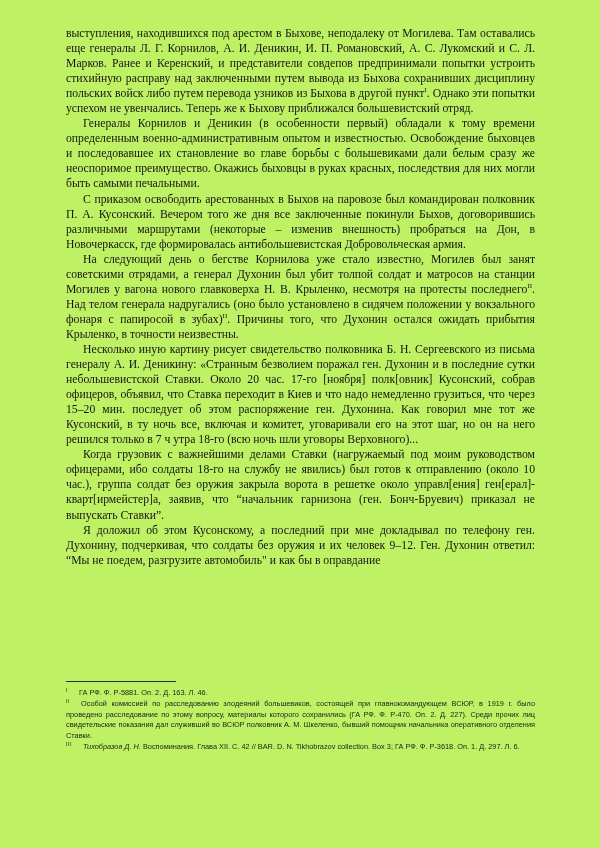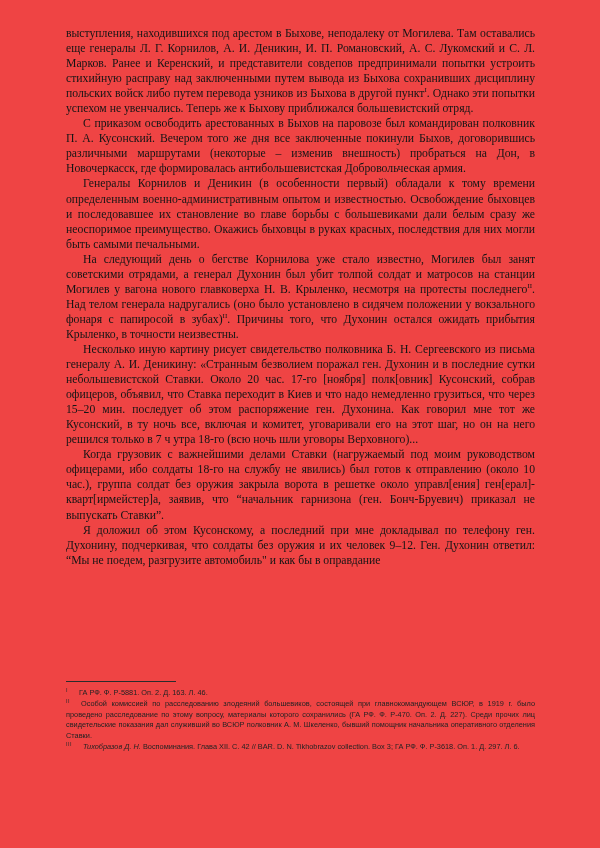--- a/index.html
+++ b/index.html
@@ -4,21 +4,21 @@
 <style>
   html, body {
     margin: 0;
     padding: 0;
     background: #ffffff;
   }
   .page {
     position: relative;
     width: 600px;
     height: 848px;
-    background: #ef4444;
+    background: #bef264;
     overflow: hidden;
     box-sizing: border-box;
   }
 
   
   .body-block {
     position: absolute;
     left: 66px;
     top: 26px;
     width: 469px;
@@ -113,23 +113,23 @@
 </style>
 </head>
 <body>
 
 <div class="page">
 
   <div class="body-block">
 
     <p class="para first"><span>выступления, находившихся под арестом в Быхове, неподалеку от Могилева. Там оставались еще генералы Л. Г. Корнилов, А. И. Деникин, И. П. Романовский, А. С. Лукомский и С. Л. Марков. Ранее и Керенский, и представители совдепов предпринимали попытки устроить стихийную расправу над заключенными путем вывода из Быхова сохранивших дисциплину польских войск либо путем перевода узников из Быхова в другой пункт</span><sup class="fn">I</sup><span>. Однако эти попытки успехом не увенчались. Теперь же к Быхову приближался большевистский отряд.</span></p>
 
+    <p class="para"><span>Генералы Корнилов и Деникин (в особенности первый) обладали к тому времени определенным военно-административным опытом и известностью. Освобождение быховцев и последовавшее их становление во главе борьбы с большевиками дали белым сразу же неоспоримое преимущество. Окажись быховцы в руках красных, последствия для них могли быть самыми печальными.</span></p>
+
     <p class="para"><span>С приказом освободить арестованных в Быхов на паровозе был командирован полковник П. А. Кусонский. Вечером того же дня все заключенные покинули Быхов, договорившись различными маршрутами (некоторые – изменив внешность) пробраться на Дон, в Новочеркасск, где формировалась антибольшевистская Добровольческая армия.</span></p>
-
-    <p class="para"><span>Генералы Корнилов и Деникин (в особенности первый) обладали к тому времени определенным военно-административным опытом и известностью. Освобождение быховцев и последовавшее их становление во главе борьбы с большевиками дали белым сразу же неоспоримое преимущество. Окажись быховцы в руках красных, последствия для них могли быть самыми печальными.</span></p>
 
     <p class="para"><span>На следующий день о бегстве Корнилова уже стало известно, Могилев был занят советскими отрядами, а генерал Духонин был убит толпой солдат и матросов на станции Могилев у вагона нового главковерха Н. В. Крыленко, несмотря на протесты последнего</span><sup class="fn">II</sup><span>. Над телом генерала надругались (оно было установлено в сидячем положении у вокзального фонаря с папиросой в зубах)</span><sup class="fn">II</sup><span>. Причины того, что Духонин остался ожидать прибытия Крыленко, в точности неизвестны.</span></p>
 
     <p class="para"><span>Несколько иную картину рисует свидетельство полковника Б. Н. Сергеевского из письма генералу А. И. Деникину: «Странным безволием поражал ген. Духонин и в последние сутки небольшевистской Ставки. Около 20 час. 17-го [ноября] полк[овник] Кусонский, собрав офицеров, объявил, что Ставка переходит в Киев и что надо немедленно грузиться, что через 15–20 мин. последует об этом распоряжение ген. Духонина. Как говорил мне тот же Кусонский, в ту ночь все, включая и комитет, уговаривали его на этот шаг, но он на него решился только в 7 ч утра 18-го (всю ночь шли уговоры Верховного)...</span></p>
 
     <p class="para"><span>Когда грузовик с важнейшими делами Ставки (нагружаемый под моим руководством офицерами, ибо солдаты 18-го на службу не явились) был готов к отправлению (около 10 час.), группа солдат без оружия закрыла ворота в решетке около управл[ения] ген[ерал]-кварт[ирмейстер]а, заявив, что “начальник гарнизона (ген. Бонч-Бруевич) приказал не выпускать Ставки”.</span></p>
 
     <p class="para"><span>Я доложил об этом Кусонскому, а последний при мне докладывал по телефону ген. Духонину, подчеркивая, что солдаты без оружия и их человек 9–12. Ген. Духонин ответил: “Мы не поедем, разгрузите автомобиль" и как бы в оправдание</span></p>
 
   </div>

